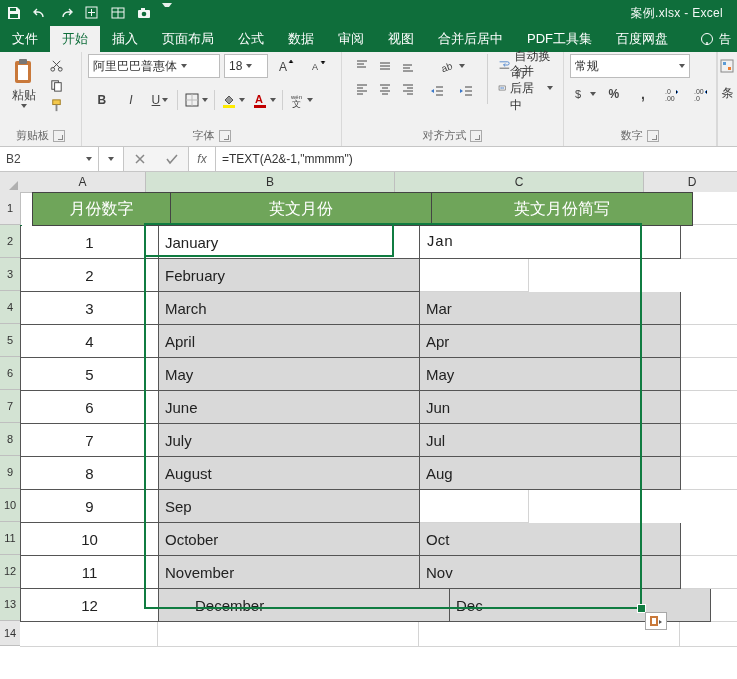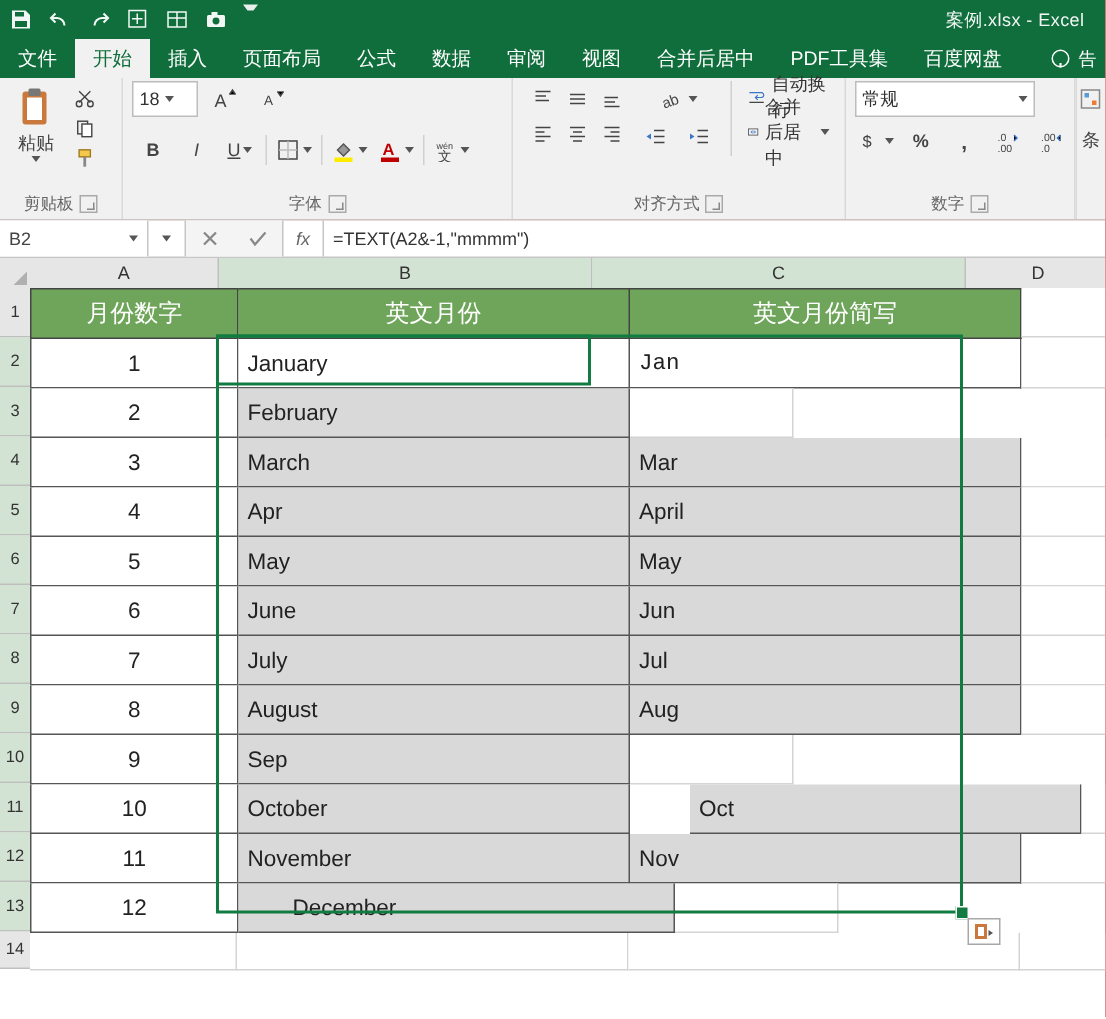--- a/index.html
+++ b/index.html
@@ -187,20 +187,24 @@
       </div>
       <div class="label">
           <span>剪贴板</span>
           <span class="launcher"></span>
         </div>
     </div>
 
     <div class="group" style="width:258px">
       <div class="controls" style="flex-direction:column;align-items:flex-start;">
         <div class="font-row1">
+          <div class="dd" style="width:122px">
+              <span>阿里巴巴普惠体</span>
+              <span class="caret"></span>
+            </div>
           <div class="dd" style="width:34px">
               <span>18</span>
               <span class="caret"></span>
             </div>
           <div class="btn">
               <svg viewBox="0 0 16 16">
                 <text x="1" y="13" font-size="12" fill="#444">A</text>
                 <path stroke="#444" d="M11 5l2-3 2 3"></path>
               </svg>
             </div>
@@ -442,21 +446,21 @@
         <div class="rowhdr sel" style="height: 32px;">8</div>
         <div class="rowhdr sel" style="height: 32px;">9</div>
         <div class="rowhdr sel" style="height: 32px;">10</div>
         <div class="rowhdr sel" style="height: 32px;">11</div>
         <div class="rowhdr sel" style="height: 32px;">12</div>
         <div class="rowhdr sel" style="height: 32px;">13</div>
         <div class="rowhdr" style="height: 24px;">14</div>
       </div>
     <div class="cells" id="cells">
         <div class="row">
-          <div class="cell hdr colA colA" style="width: 125px; height: 32px;">月份数字</div>
+          <div class="cell hdr colA colA" style="width: 125px; height: 32px; margin-left: 12px;">月份数字</div>
           <div class="cell hdr colB" style="width: 248px; height: 32px;">英文月份</div>
           <div class="cell hdr colC" style="width: 248px; height: 32px;">英文月份简写</div>
           <div class="cell" style="width: 96px; height: 32px;"></div>
         </div>
         <div class="row">
           <div class="cell tbl colA" style="width: 125px; height: 32px;">1</div>
           <div class="cell tbl" style="width: 248px; height: 32px;">January</div>
           <div class="cell tbl" style="width: 248px; height: 32px; font-family: Liberation Mono, monospace;">Jan</div>
           <div class="cell" style="width: 96px; height: 32px;"></div>
         </div>
@@ -466,22 +470,22 @@
           <div class="cell" style="width: 96px; height: 32px;"></div>
         </div>
         <div class="row">
           <div class="cell tbl colA" style="width: 125px; height: 32px;">3</div>
           <div class="cell tbl shade" style="width: 248px; height: 32px;">March</div>
           <div class="cell tbl shade" style="width: 248px; height: 32px;">Mar</div>
           <div class="cell" style="width: 96px; height: 32px;"></div>
         </div>
         <div class="row">
           <div class="cell tbl colA" style="width: 125px; height: 32px;">4</div>
+          <div class="cell tbl shade" style="width: 248px; height: 32px;">April</div>
           <div class="cell tbl shade" style="width: 248px; height: 32px;">Apr</div>
-          <div class="cell tbl shade" style="width: 248px; height: 32px;">April</div>
           <div class="cell" style="width: 96px; height: 32px;"></div>
         </div>
         <div class="row">
           <div class="cell tbl colA" style="width: 125px; height: 32px;">5</div>
           <div class="cell tbl shade" style="width: 248px; height: 32px;">May</div>
           <div class="cell tbl shade" style="width: 248px; height: 32px;">May</div>
           <div class="cell" style="width: 96px; height: 32px;"></div>
         </div>
         <div class="row">
           <div class="cell tbl colA" style="width: 125px; height: 32px;">6</div>
@@ -502,32 +506,33 @@
           <div class="cell" style="width: 96px; height: 32px;"></div>
         </div>
         <div class="row">
           <div class="cell tbl colA" style="width: 125px; height: 32px;">9</div>
           <div class="cell tbl shade" style="width: 248px; height: 32px; text-align: center;">Sep</div>
           <div class="cell" style="width: 96px; height: 32px;"></div>
         </div>
         <div class="row">
           <div class="cell tbl colA" style="width: 125px; height: 32px;">10</div>
           <div class="cell tbl shade" style="width: 248px; height: 32px;">October</div>
-          <div class="cell tbl shade" style="width: 248px; height: 32px; margin-left: 40px;">Oct</div>
+          <div class="cell tbl shade" style="width: 248px; height: 32px;">Oct</div>
           <div class="cell" style="width: 96px; height: 32px;"></div>
         </div>
         <div class="row">
           <div class="cell tbl colA" style="width: 125px; height: 32px;">11</div>
           <div class="cell tbl shade" style="width: 248px; height: 32px;">November</div>
           <div class="cell tbl shade" style="width: 248px; height: 32px;">Nov</div>
           <div class="cell" style="width: 96px; height: 32px;"></div>
         </div>
         <div class="row">
           <div class="cell tbl colA" style="width: 125px; height: 32px;">12</div>
           <div class="cell tbl shade" style="width: 248px; height: 32px; padding-left: 36px;">December</div>
+          <div class="cell tbl shade" style="width: 248px; height: 32px;">Dec</div>
           <div class="cell" style="width: 96px; height: 32px;"></div>
         </div>
         <div class="row">
           <div class="cell" style="width: 125px; height: 24px;"></div>
           <div class="cell" style="width: 248px; height: 24px;"></div>
           <div class="cell" style="width: 248px; height: 24px;"></div>
           <div class="cell" style="width: 96px; height: 24px;"></div>
         </div>
       </div>
     <div class="sel-outline" id="selout" style="left: 144px; top: 51px; width: 498px; height: 386px;"></div>

